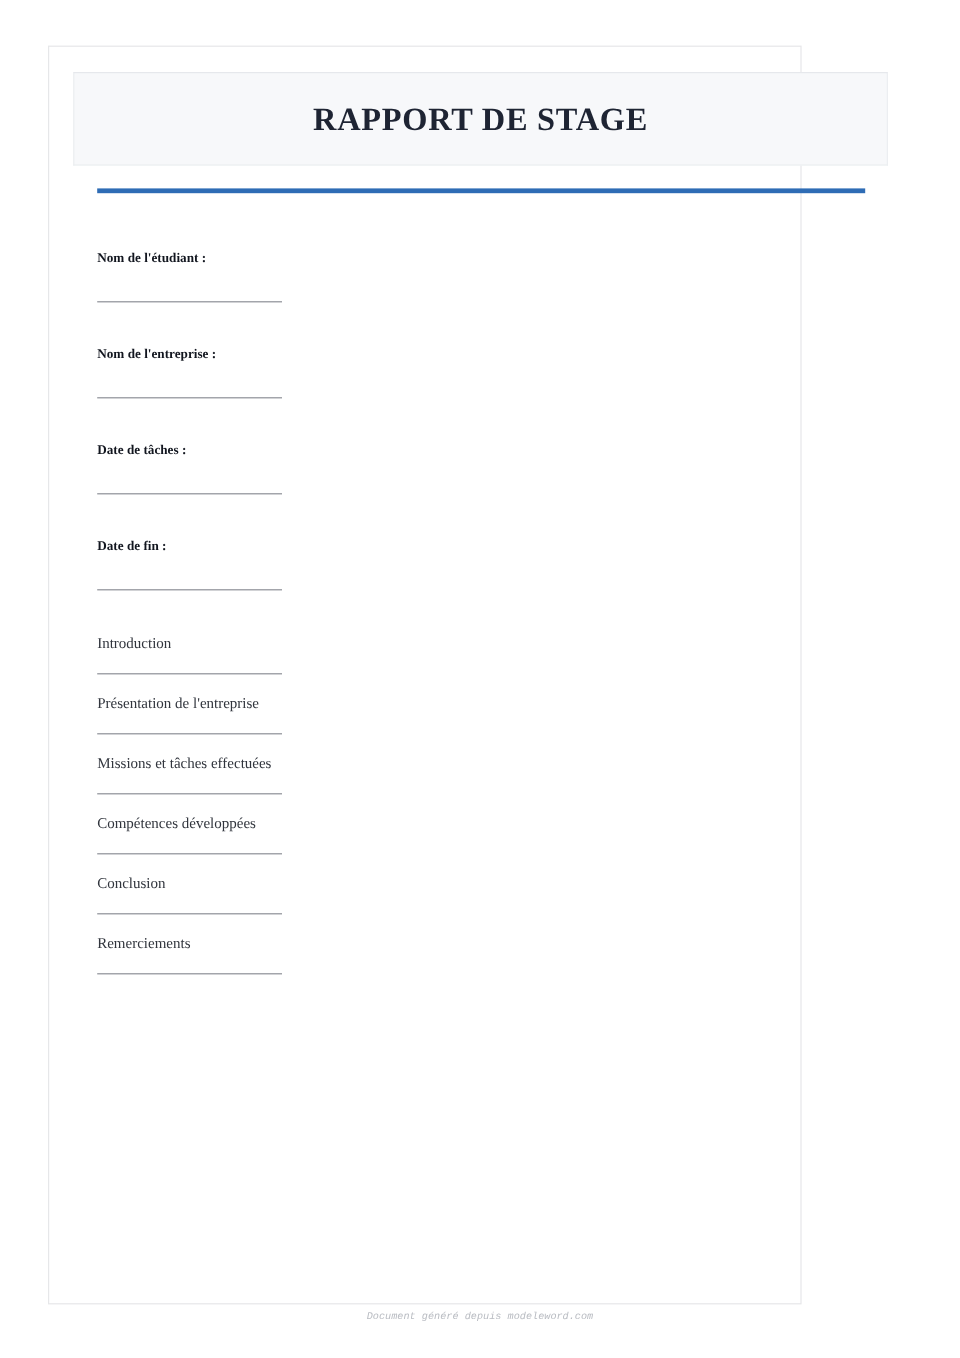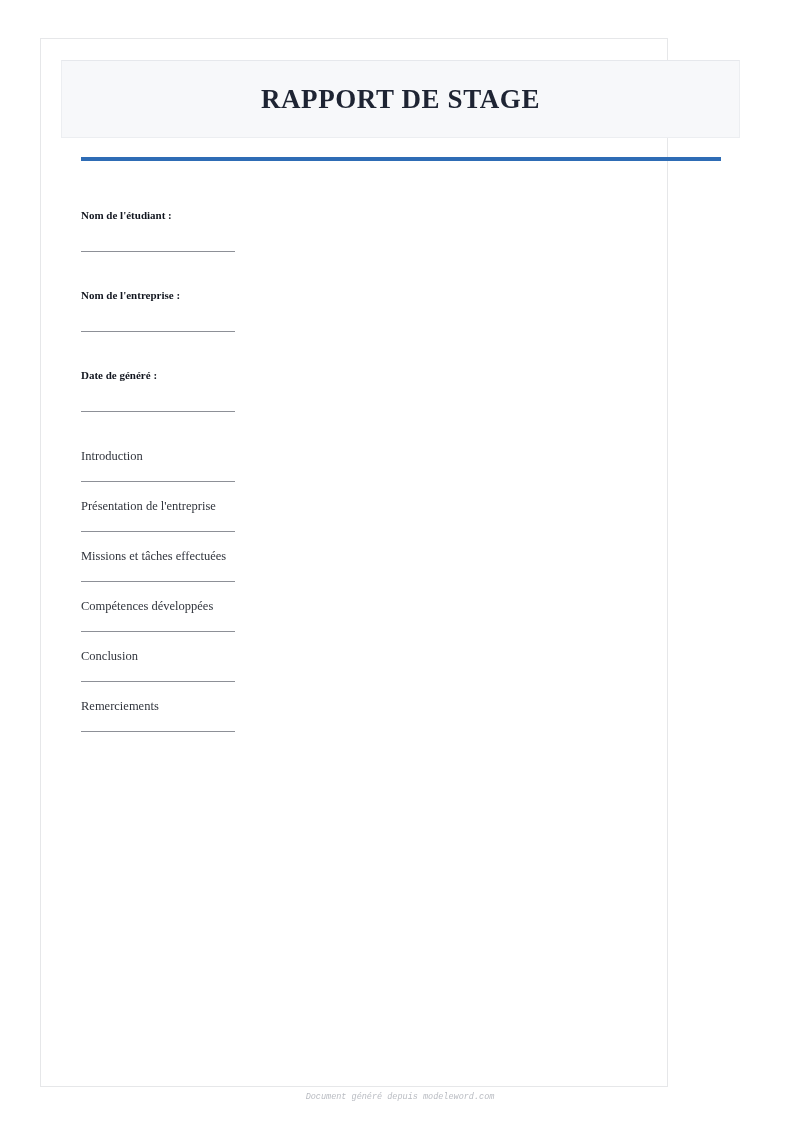--- a/index.html
+++ b/index.html
@@ -147,24 +147,28 @@
       <div class="field-label">Nom de l'étudiant :</div>
       <div class="field-line"></div>
     </div>
 
     <div class="field-row">
       <div class="field-label">Nom de l'entreprise :</div>
       <div class="field-line"></div>
     </div>
 
     <div class="field-row">
-      <div class="field-label">Date de généré :</div>
-      <div class="field-line"></div>
-    </div>
-
+      <div class="field-label">Date de tâches :</div>
+      <div class="field-line"></div>
+    </div>
+
+    <div class="field-row">
+      <div class="field-label">Date de fin :</div>
+      <div class="field-line"></div>
+    </div>
 
     <div class="section-row">
       <div class="section-label">Introduction</div>
       <div class="section-line"></div>
     </div>
 
     <div class="section-row">
       <div class="section-label">Présentation de l'entreprise</div>
       <div class="section-line"></div>
     </div>

